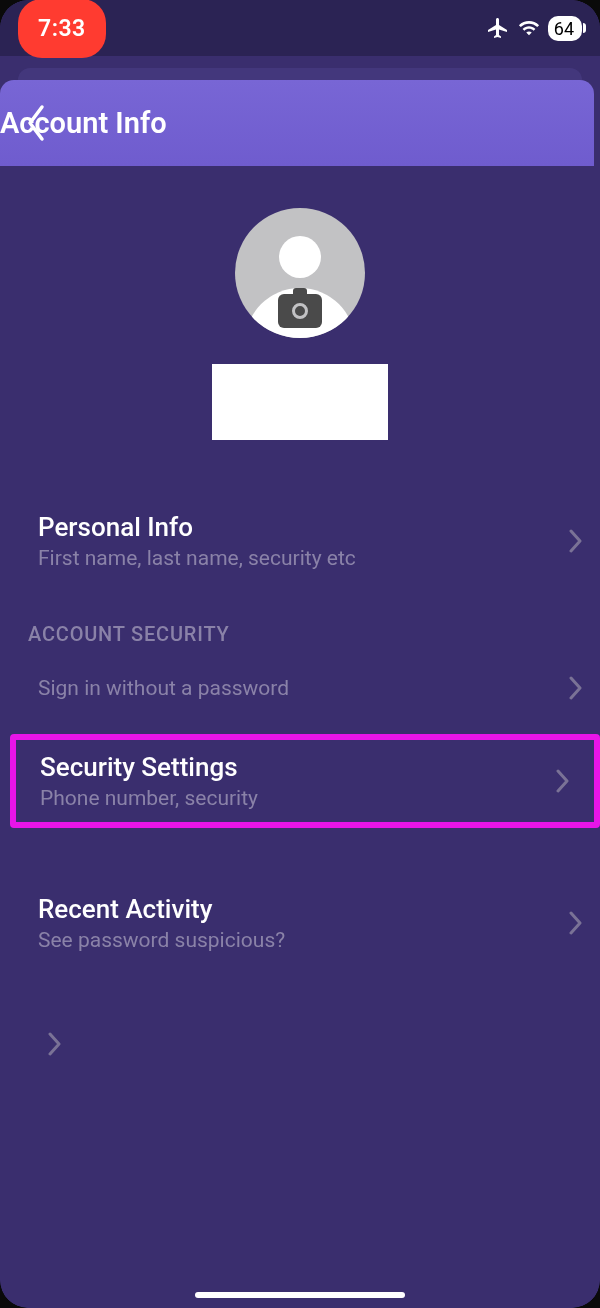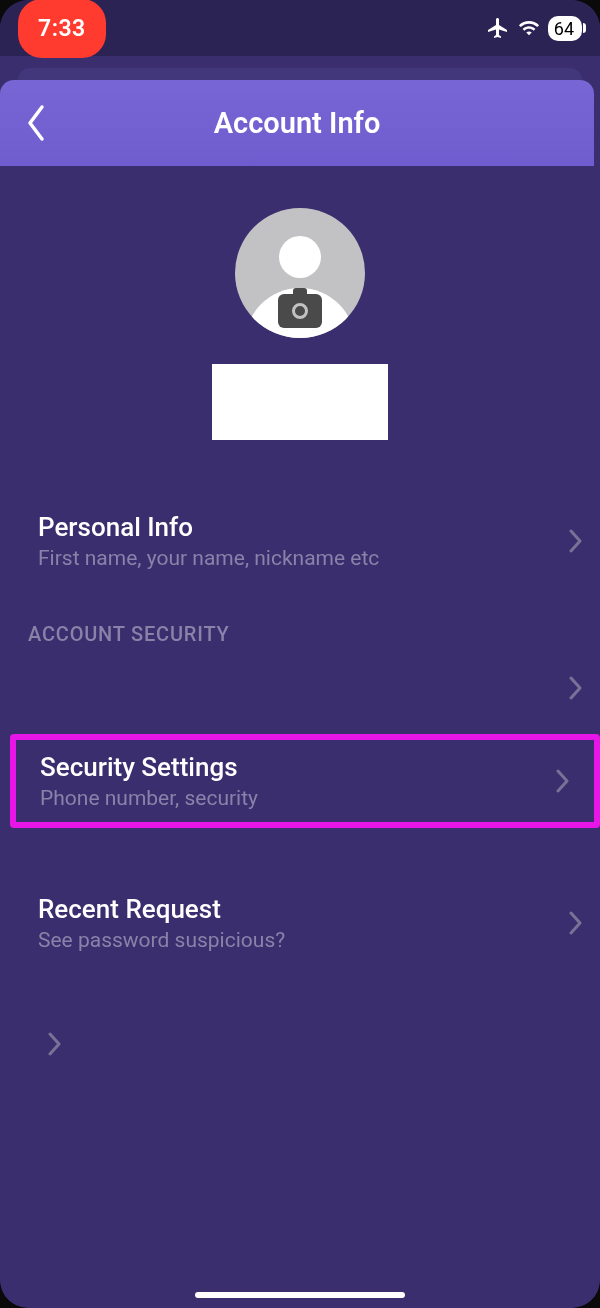--- a/index.html
+++ b/index.html
@@ -85,21 +85,20 @@
     }
     .header {
       position: absolute;
       left: 0;
       right: 6px;
       top: 80px;
       height: 86px;
       background: linear-gradient(180deg, #7866d5 0%, #6f5cce 100%);
       display: flex;
       align-items: center;
-      justify-content: center;
       border-radius: 14px 14px 0 0;
     }
     .back-btn {
       position: absolute;
       left: 14px;
       top: 50%;
       transform: translateY(-50%);
       width: 44px;
       height: 44px;
       display: flex;
@@ -288,52 +287,53 @@
       </div>
     </div>
 
     <div class="name-block"></div>
 
     <div class="rows">
 
       <div class="row">
         <div class="row-text">
           <div class="row-title">Personal Info</div>
-          <div class="row-sub">First name, your name, nickname etc</div>
+          <div class="row-sub">First name, last name, security etc</div>
         </div>
         <svg class="chevron" width="14" height="24" viewBox="0 0 14 24">
             <path d="M2 2 L11 12 L2 22" stroke="#7a7296" stroke-width="3" fill="none" stroke-linecap="round" stroke-linejoin="round"></path>
           </svg>
       </div>
 
       <div class="section-label">ACCOUNT SECURITY</div>
 
       <div class="row">
         <div class="row-text">
+          <div class="row-sub">Sign in without a password</div>
         </div>
         <svg class="chevron" width="14" height="24" viewBox="0 0 14 24">
             <path d="M2 2 L11 12 L2 22" stroke="#7a7296" stroke-width="3" fill="none" stroke-linecap="round" stroke-linejoin="round"></path>
           </svg>
       </div>
 
       <div class="row highlight">
         <div class="row-text">
           <div class="row-title">Security Settings</div>
           <div class="row-sub">Phone number, security</div>
         </div>
         <svg class="chevron" width="14" height="24" viewBox="0 0 14 24">
             <path d="M2 2 L11 12 L2 22" stroke="#7a7296" stroke-width="3" fill="none" stroke-linecap="round" stroke-linejoin="round"></path>
           </svg>
       </div>
 
       <div class="spacer-lg"></div>
 
       <div class="row">
         <div class="row-text">
-          <div class="row-title">Recent Request</div>
+          <div class="row-title">Recent Activity</div>
           <div class="row-sub">See password suspicious?</div>
         </div>
         <svg class="chevron" width="14" height="24" viewBox="0 0 14 24">
             <path d="M2 2 L11 12 L2 22" stroke="#7a7296" stroke-width="3" fill="none" stroke-linecap="round" stroke-linejoin="round"></path>
           </svg>
       </div>
 
       <div class="spacer-lg"></div>
 
       <div class="row">

